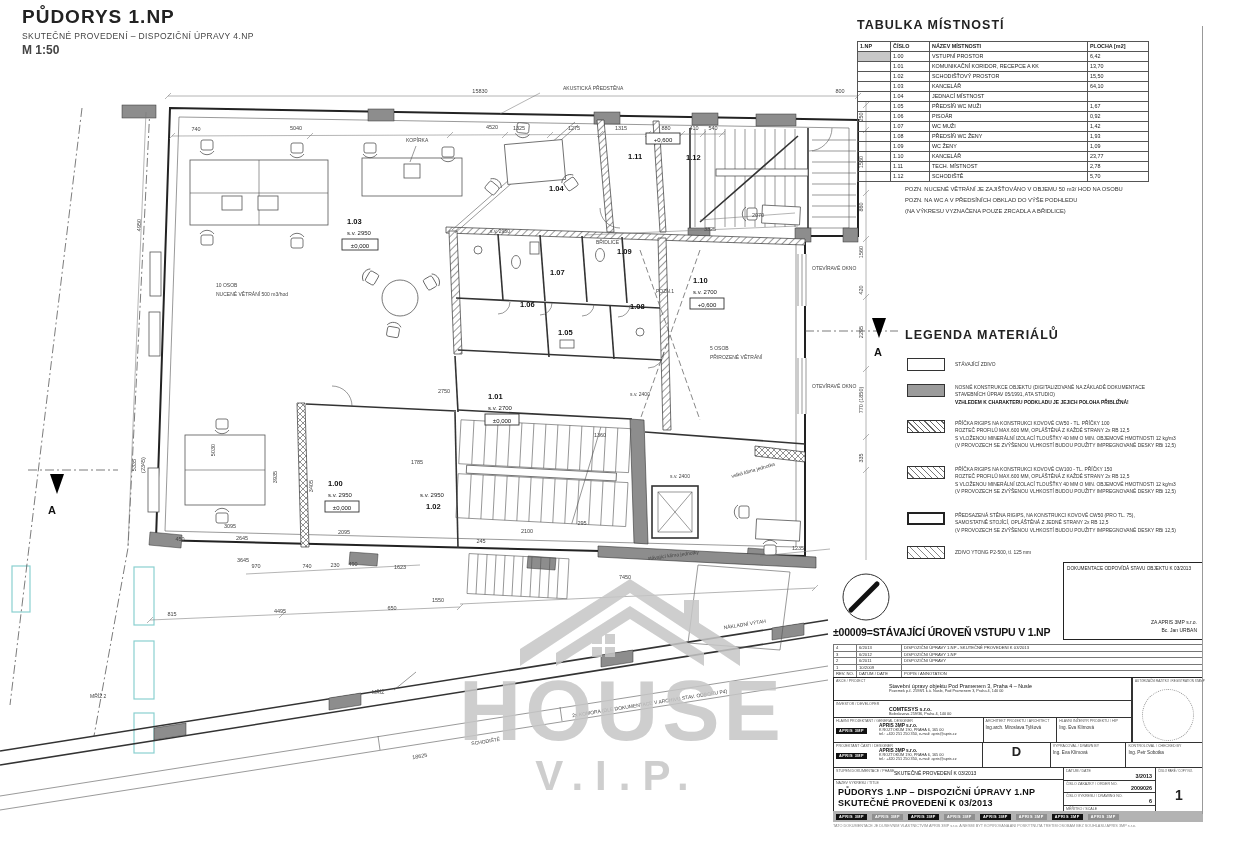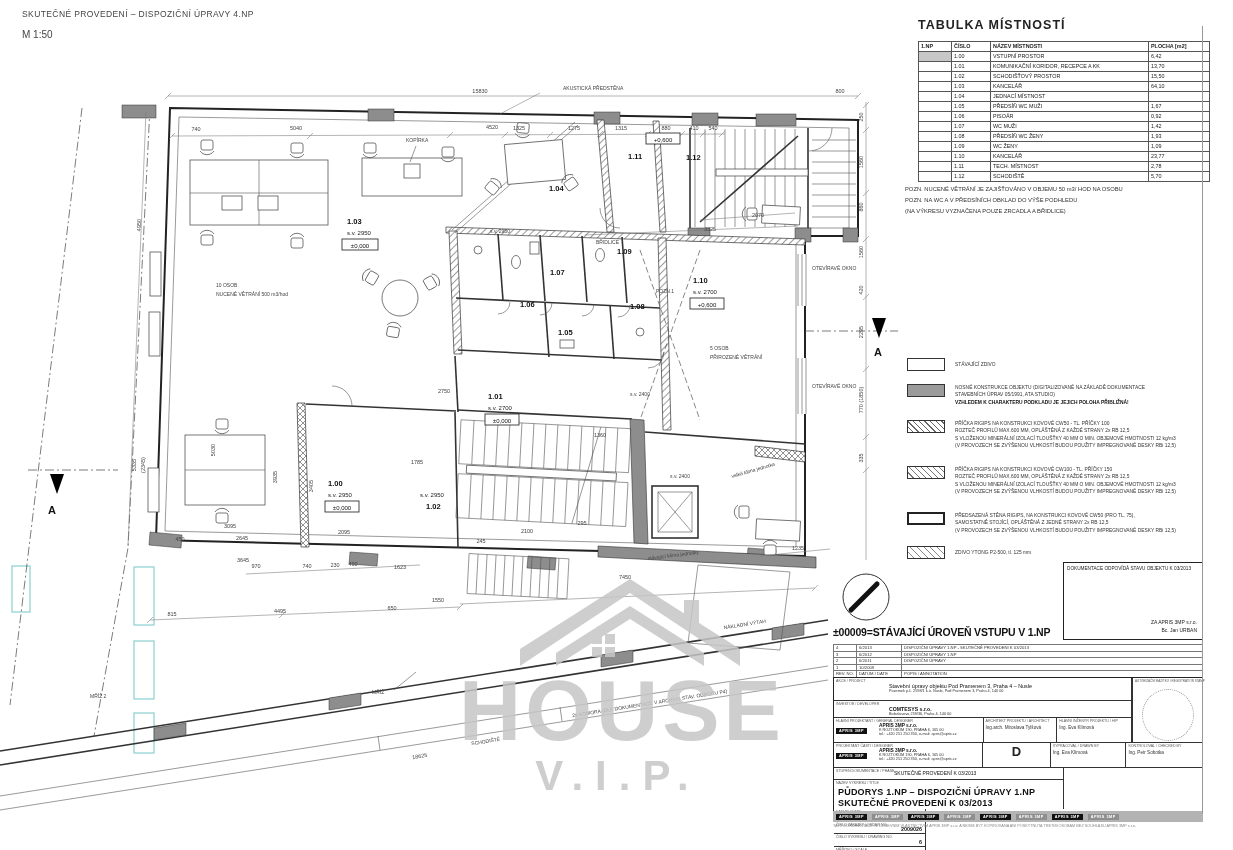--- a/index.html
+++ b/index.html
@@ -4,24 +4,24 @@
 <style>
   html,body{margin:0;padding:0;background:#ffffff;}
   body{width:1233px;height:850px;position:relative;overflow:hidden;
        font-family:"Liberation Sans",sans-serif;color:#222;}
   .abs{position:absolute;}
 
   
   #hdr{left:22px;top:6px;}
   #hdr h1{margin:0;font-size:19px;font-weight:bold;letter-spacing:1px;color:#222;}
   #hdr .sub{font-size:8.5px;color:#444;margin-top:3px;letter-spacing:.4px;}
-  #hdr .scale{font-size:10px;color:#444;margin-top:10px;}
+  #hdr .scale{font-size:12px;color:#444;margin-top:2px;font-weight:bold;}
 
   
-  #roomtbl{left:918px;top:18px;width:296px;}
+  #roomtbl{left:857px;top:18px;width:296px;}
   #roomtbl .ttl{font-size:12.5px;font-weight:bold;letter-spacing:1px;}
   #roomtbl table{border-collapse:collapse;margin-top:9px;width:292px;}
   #roomtbl th,#roomtbl td{border:0.7px solid #555;font-size:5.4px;padding:1px 2px;
       line-height:7px;text-align:left;font-weight:normal;color:#222;white-space:nowrap;}
   #roomtbl th{font-weight:bold;}
   #roomtbl .c-np{width:28px;} #roomtbl .c-no{width:34px;}
   #roomtbl .c-ar{width:56px;}
   #roomtbl td.shade{background:#c7c7c7;}
 
   
@@ -57,21 +57,21 @@
 
   
   #tblock{left:833px;top:677px;width:370px;border:1.3px solid #222;box-sizing:border-box;background:#fff;}
   .tb-top{display:flex;}
   .tb-left{width:298px;}
   .tb-stamp{width:70px;border-left:0.8px solid #333;position:relative;}
   .tb-rowA{height:22px;position:relative;}
   .tb-rowB{height:16px;border-top:0.8px solid #333;position:relative;}
   .tb-rowC{height:24px;border-top:0.8px solid #333;display:flex;}
   .tb-rowD{height:24px;border-top:0.8px solid #333;display:flex;}
-  .tb-bot{height:46px;border-top:0.8px solid #333;display:flex;flex-direction:column;}
+  .tb-bot{height:46px;border-top:0.8px solid #333;display:flex;}
   .lab{font-size:3.6px;color:#555;padding:1px 2px 0 2px;white-space:nowrap;}
   .cell{border-right:0.8px solid #333;box-sizing:border-box;position:relative;}
   .val-name{font-size:5.6px;font-weight:bold;color:#111;white-space:nowrap;}
   .val-sub{font-size:3.8px;color:#333;white-space:nowrap;}
   .chip{background:#111;color:#fff;font-size:3.8px;font-weight:bold;padding:1px 3px;
         display:inline-block;letter-spacing:.5px;white-space:nowrap;}
   .stamp-circle{width:50px;height:50px;border:1px dotted #999;border-radius:50%;margin:6px auto 0 auto;}
   .bigD{font-size:13px;font-weight:bold;text-align:center;line-height:18px;}
   .phase-strip{height:11px;border-bottom:0.8px solid #333;position:relative;}
   .phase-val{position:absolute;left:60px;top:2px;font-size:5px;color:#111;}
@@ -548,20 +548,21 @@
     <rect class="wm" x="592" y="634" width="10" height="10"></rect>
     <rect class="wm" x="605" y="634" width="10" height="10"></rect>
     <rect class="wm" x="592" y="647" width="10" height="10"></rect>
     <rect class="wm" x="605" y="647" width="10" height="10"></rect>
     <text class="wmt" x="622" y="740" font-size="86" letter-spacing="4" text-anchor="middle">HOUSE</text>
     <text class="wmt" x="618" y="790" font-size="42" letter-spacing="12" text-anchor="middle">V.I.P.</text>
   </g>
 </svg>
 
 <div id="hdr" class="abs">
+  <h1>PŮDORYS 1.NP</h1>
   <div class="sub">SKUTEČNÉ PROVEDENÍ – DISPOZIČNÍ ÚPRAVY 4.NP</div>
   <div class="scale">M 1:50</div>
 </div>
 
 <div id="roomtbl" class="abs">
   <div class="ttl">TABULKA MÍSTNOSTÍ</div>
   <table>
     <tbody>
         <tr>
       <th class="c-np">1.NP</th>
@@ -651,20 +652,21 @@
     </table>
 </div>
 
 <div id="notes" class="abs">
   <div>POZN. NUCENÉ VĚTRÁNÍ JE ZAJIŠŤOVÁNO V OBJEMU 50 m3/ HOD NA OSOBU</div>
   <div>POZN. NA WC A V PŘEDSÍNÍCH OBKLAD DO VÝŠE PODHLEDU</div>
   <div>(NA VÝKRESU VYZNAČENA POUZE ZRCADLA A BŘIDLICE)</div>
 </div>
 
 <div id="legend" class="abs">
+  <div class="ttl">LEGENDA MATERIÁLŮ</div>
   <div class="lg-item" style="top:30px">
     <div class="sw sw1"></div>
     <div class="lg-lines" style="padding-top:3px">
         <div>STÁVAJÍCÍ ZDIVO</div>
       </div>
   </div>
   <div class="lg-item" style="top:56px">
     <div class="sw sw2"></div>
     <div class="lg-lines">
       <div>NOSNÉ KONSTRUKCE OBJEKTU (DIGITALIZOVANÉ NA ZÁKLADĚ DOKUMENTACE</div>

